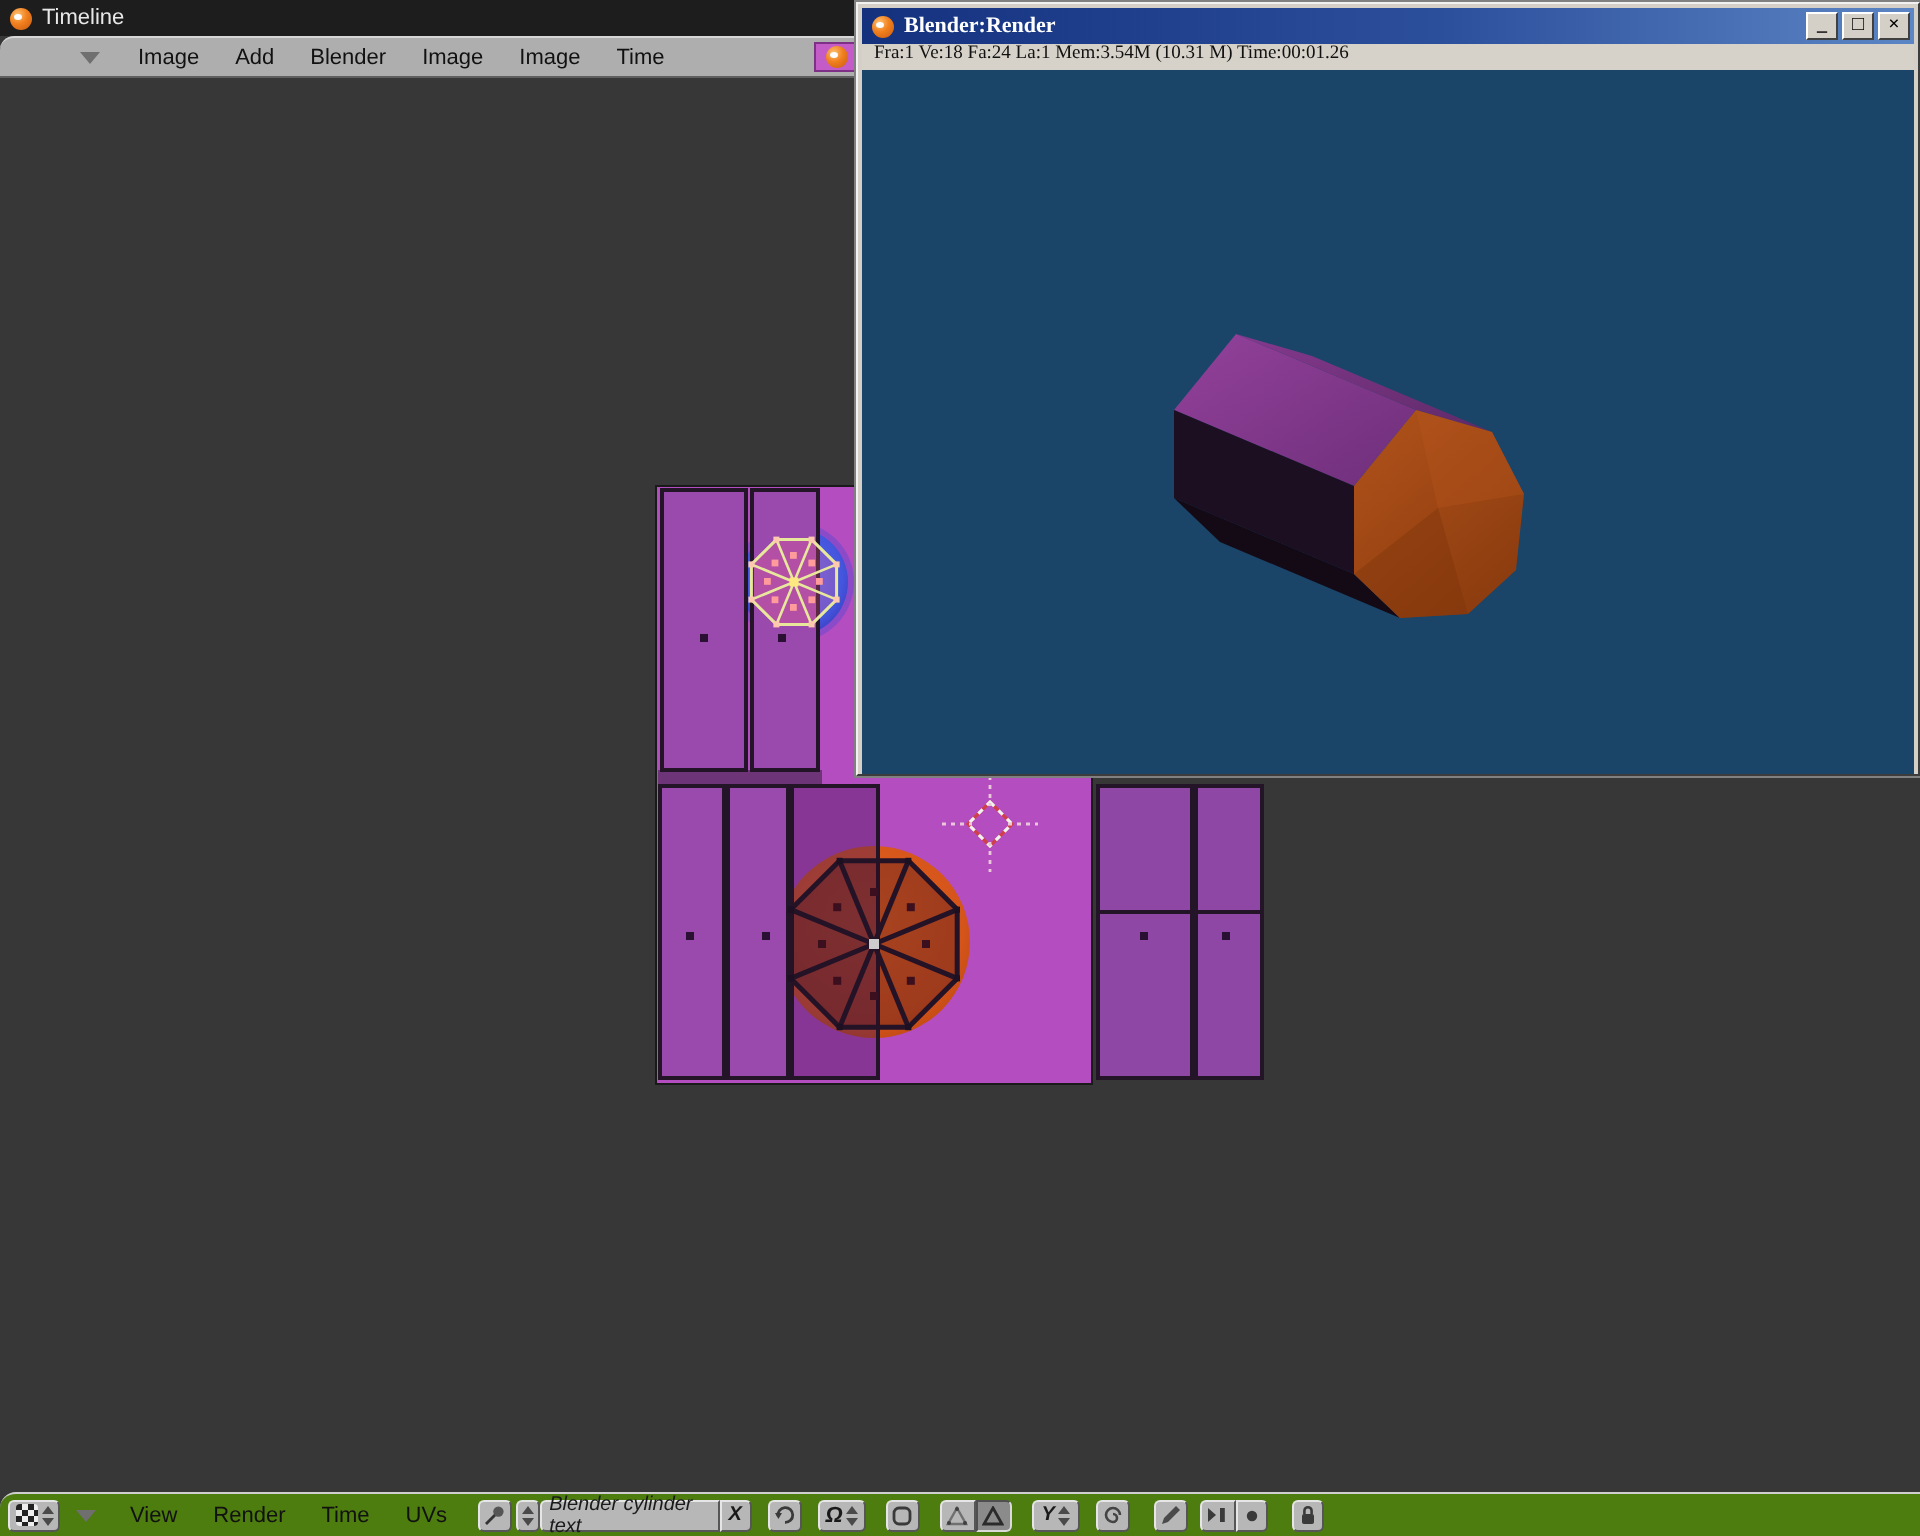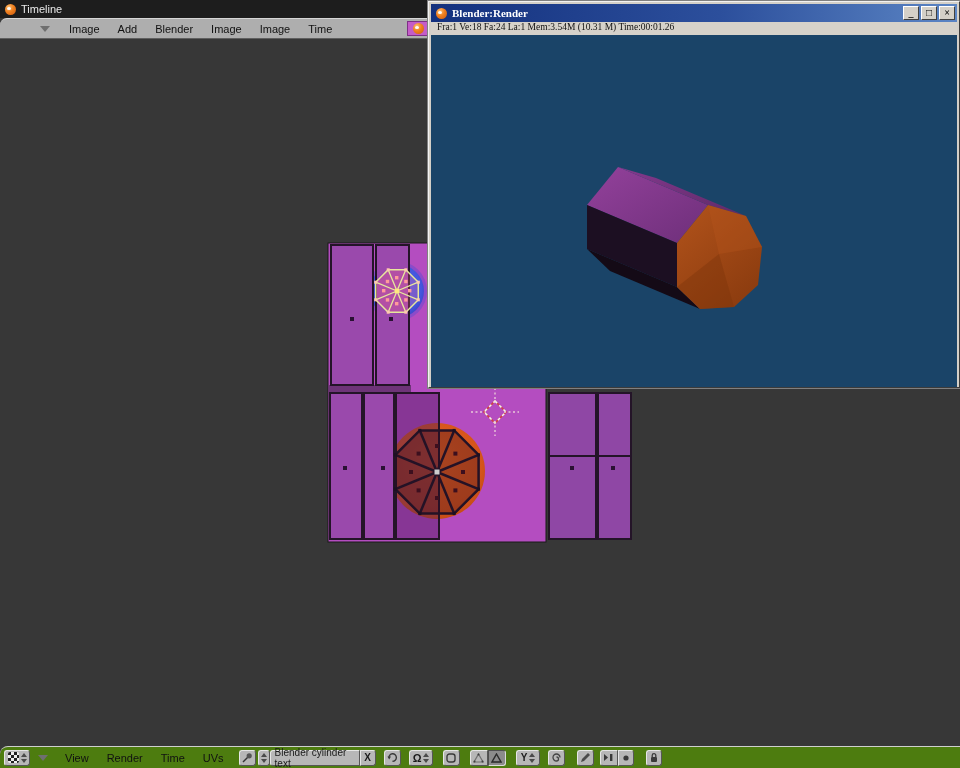--- a/index.html
+++ b/index.html
@@ -45,21 +45,21 @@
     font-size:9.5px; color:#111; display:flex; align-items:flex-start; padding-left:6px;
     border-bottom:1px solid #8a8a8a; }
   #render-view { position:absolute; left:2px; top:33px; width:526px; height:352px; background:#1a4468; }
 
   
   #bottom-header { left:0; top:746px; width:960px; height:22px; background:#4d7c0f;
     border-top:1px solid #cfcfcf; border-radius:8px 0 0 0; display:flex; align-items:center;
     font-size:11px; color:#111; }
   .btn { height:16px; background:#b7b7b7; border:1px solid #e6e6e6;
     border-right-color:#565656; border-bottom-color:#565656; border-radius:3px;
-    display:flex; align-items:center; justify-content:center; font-size:10px; color:#1a1a1a; }
+    display:flex; align-items:center; justify-content:center; font-size:10px; color:#1a1a1a;font-style:italic; }
   .btn.pressed { background:#8b8b8b; border:1px solid #4f4f4f;
     border-right-color:#dadada; border-bottom-color:#dadada; }
   .stepper { display:flex; flex-direction:column; justify-content:center; gap:2px; width:8px;
     align-items:center; }
   .tri-up { width:0; height:0; border-left:3px solid transparent; border-right:3px solid transparent;
     border-bottom:4px solid #4a4a4a; }
   .tri-dn { width:0; height:0; border-left:3px solid transparent; border-right:3px solid transparent;
     border-top:4px solid #4a4a4a; }
   .collapse-arrow2 { width:0; height:0; border-left:5px solid transparent; border-right:5px solid transparent;
     border-top:6px solid #6f6f6f; margin:0 8px; }

